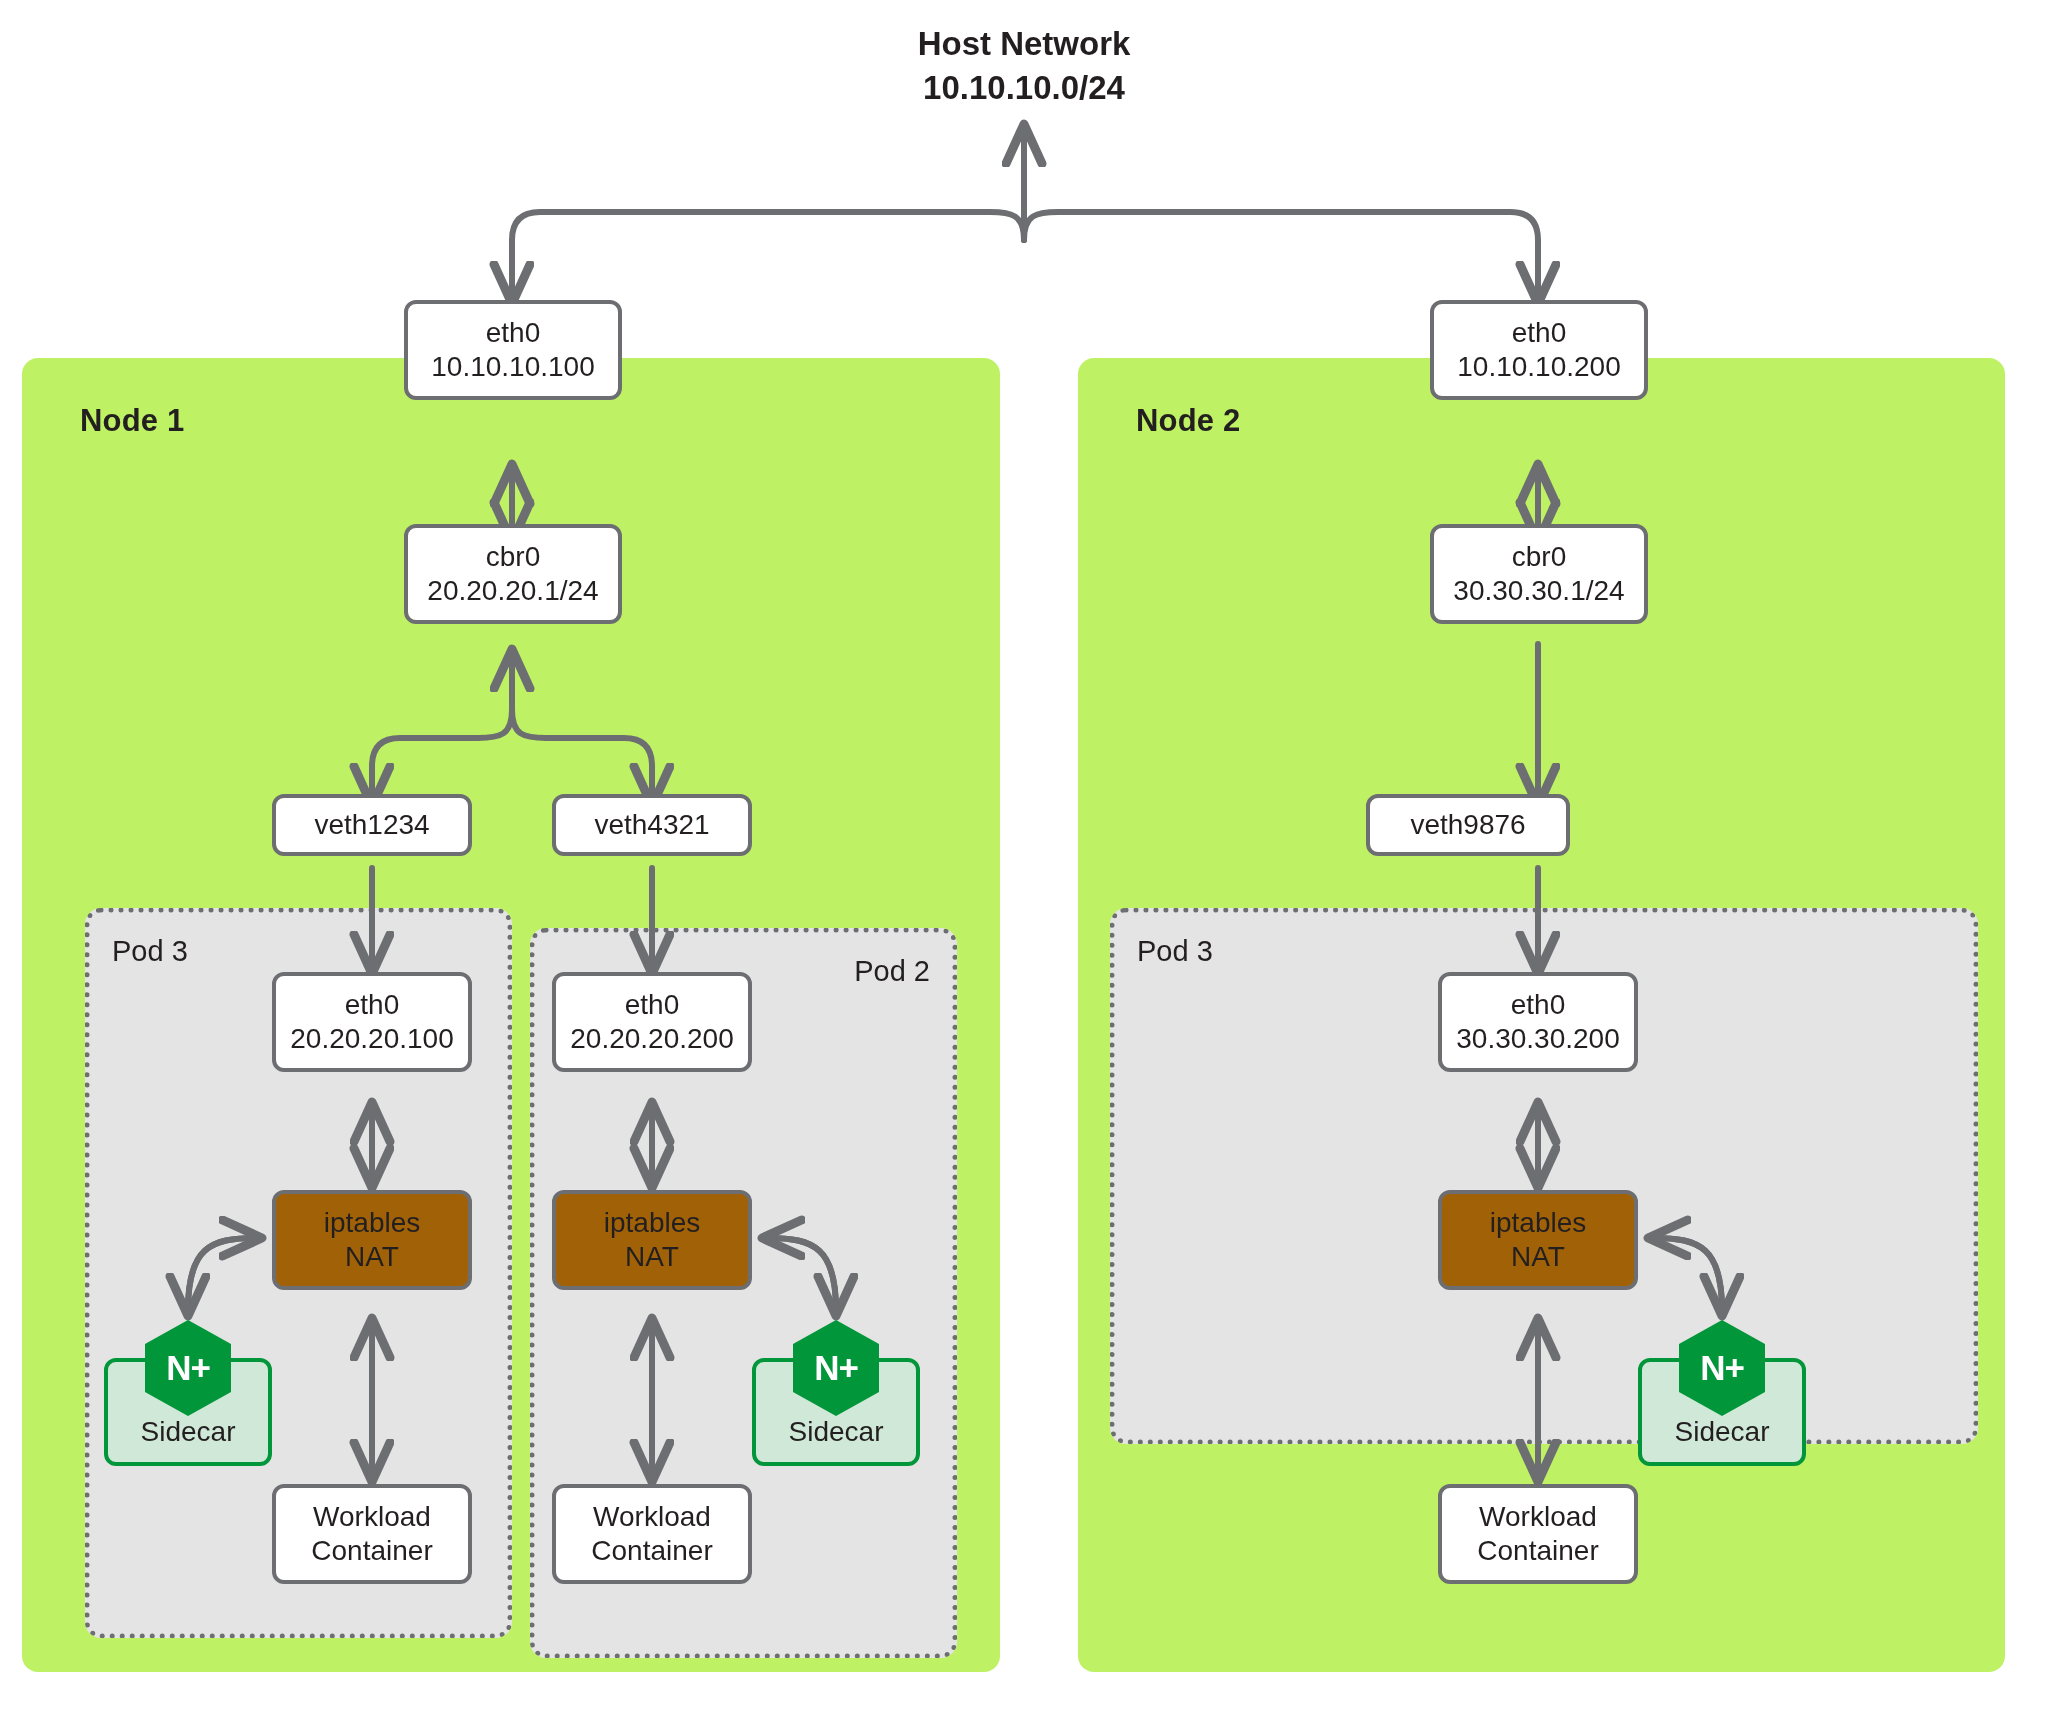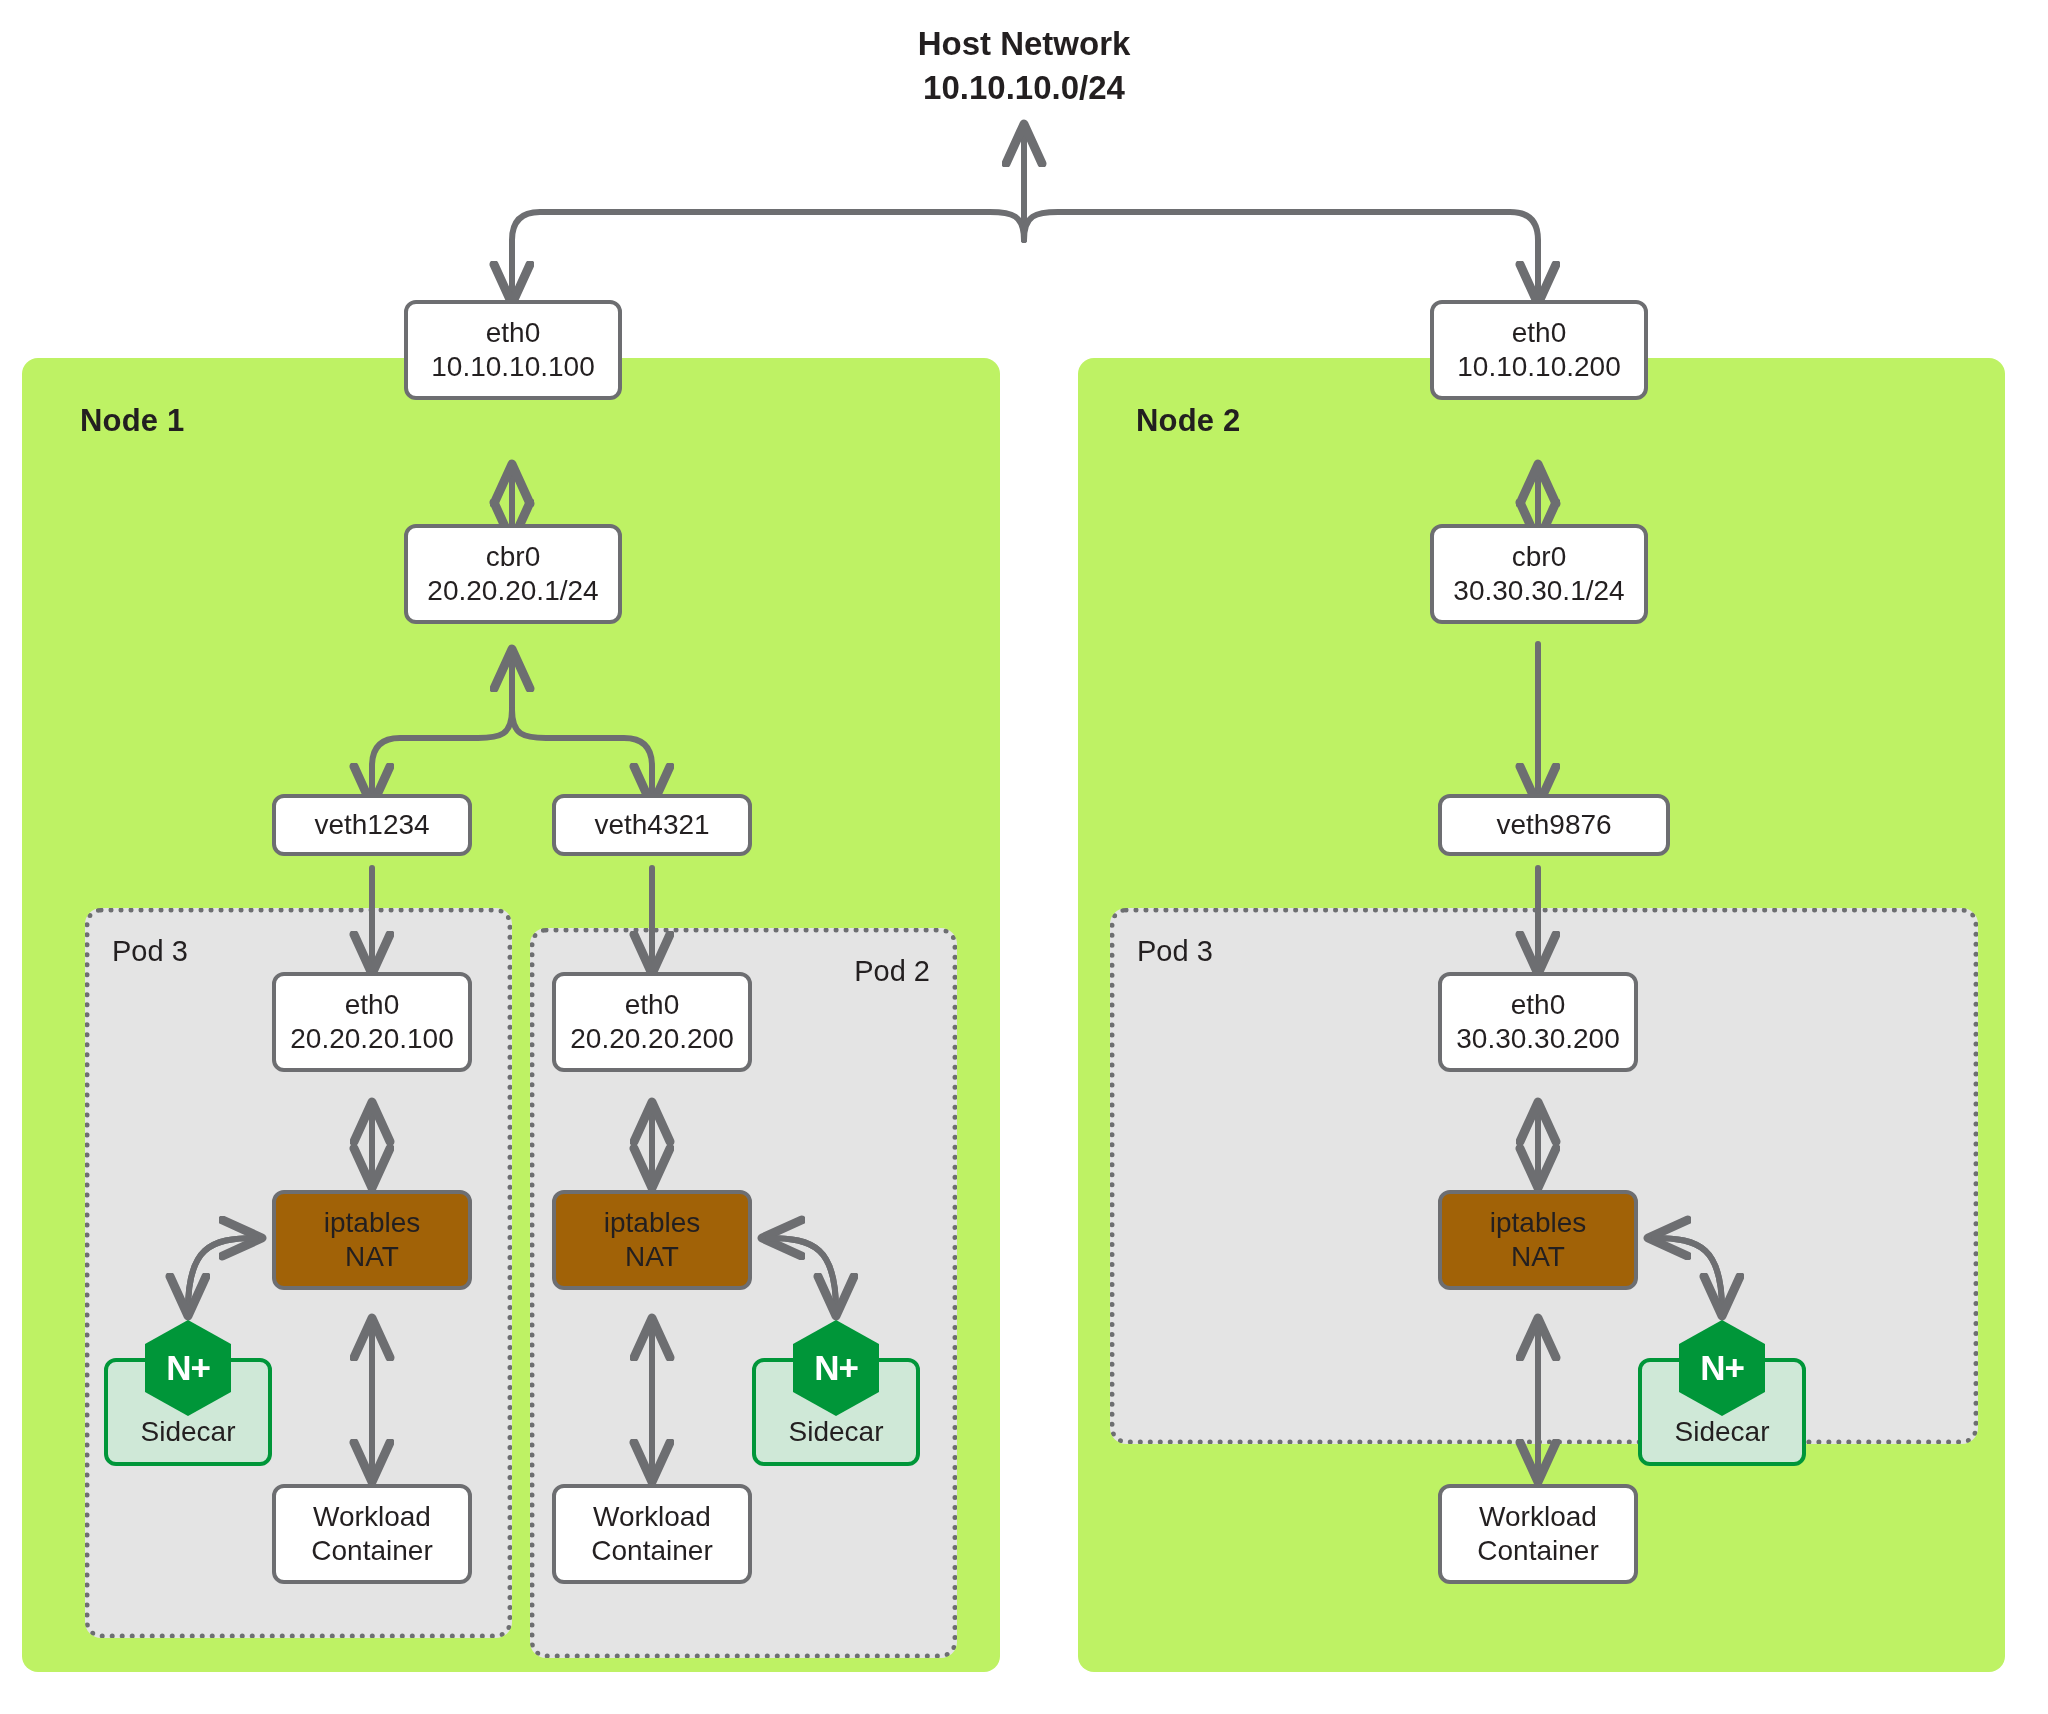--- a/index.html
+++ b/index.html
@@ -263,21 +263,21 @@
   <div class="box" style="left:1430px; top:300px; width:218px; height:100px;">
     <span>eth0</span>
     <span>10.10.10.200</span>
   </div>
 
   <div class="box" style="left:1430px; top:524px; width:218px; height:100px;">
     <span>cbr0</span>
     <span>30.30.30.1/24</span>
   </div>
 
-  <div class="box" style="left:1438px; top:794px; width:232px; height:62px;">
+  <div class="box" style="left:1366px; top:794px; width:204px; height:62px;">
     <span>veth9876</span>
   </div>
 
   <div class="box" style="left:1438px; top:972px; width:200px; height:100px;">
     <span>eth0</span>
     <span>30.30.30.200</span>
   </div>
 
   <div class="box nat" style="left:1438px; top:1190px; width:200px; height:100px;">
     <span>iptables</span>

